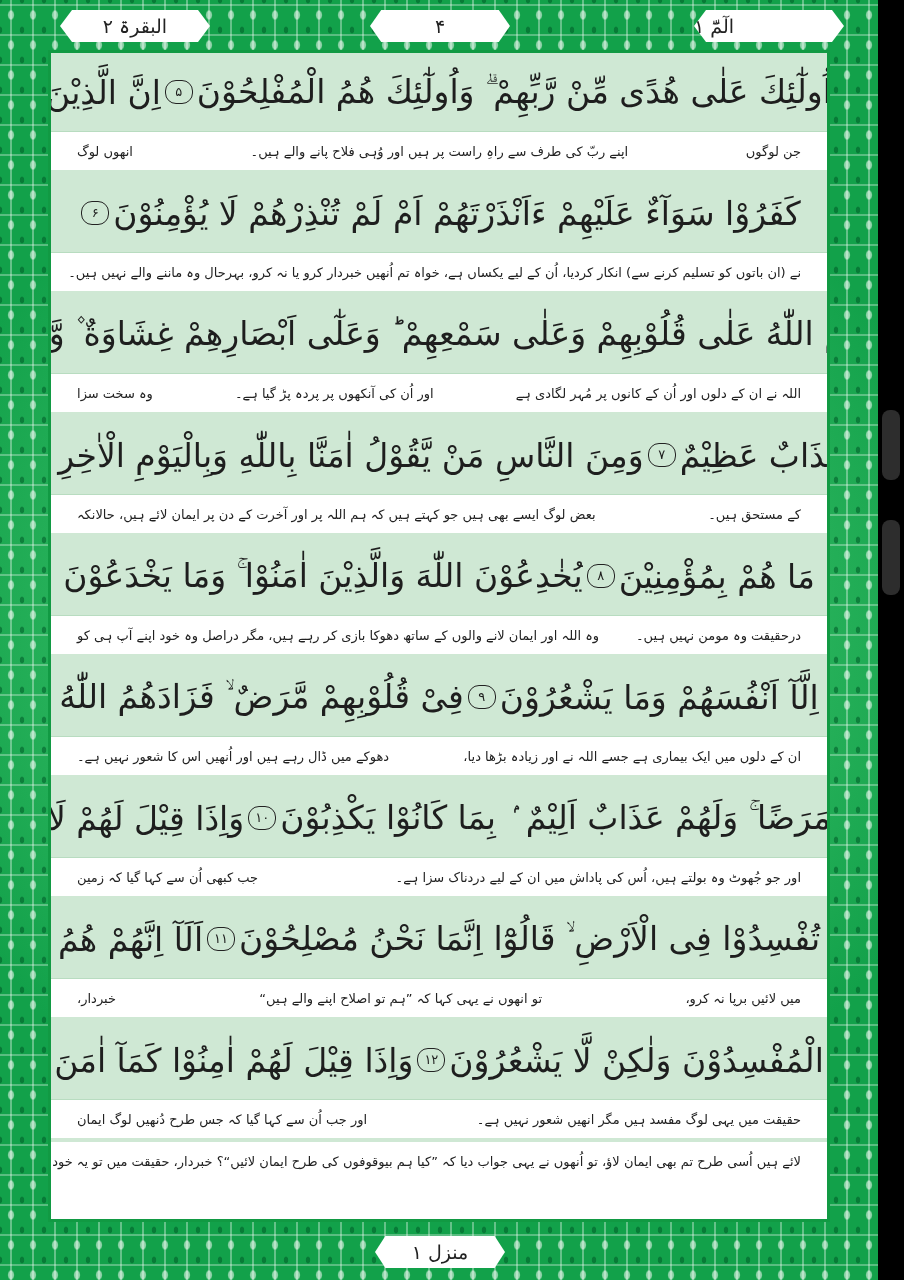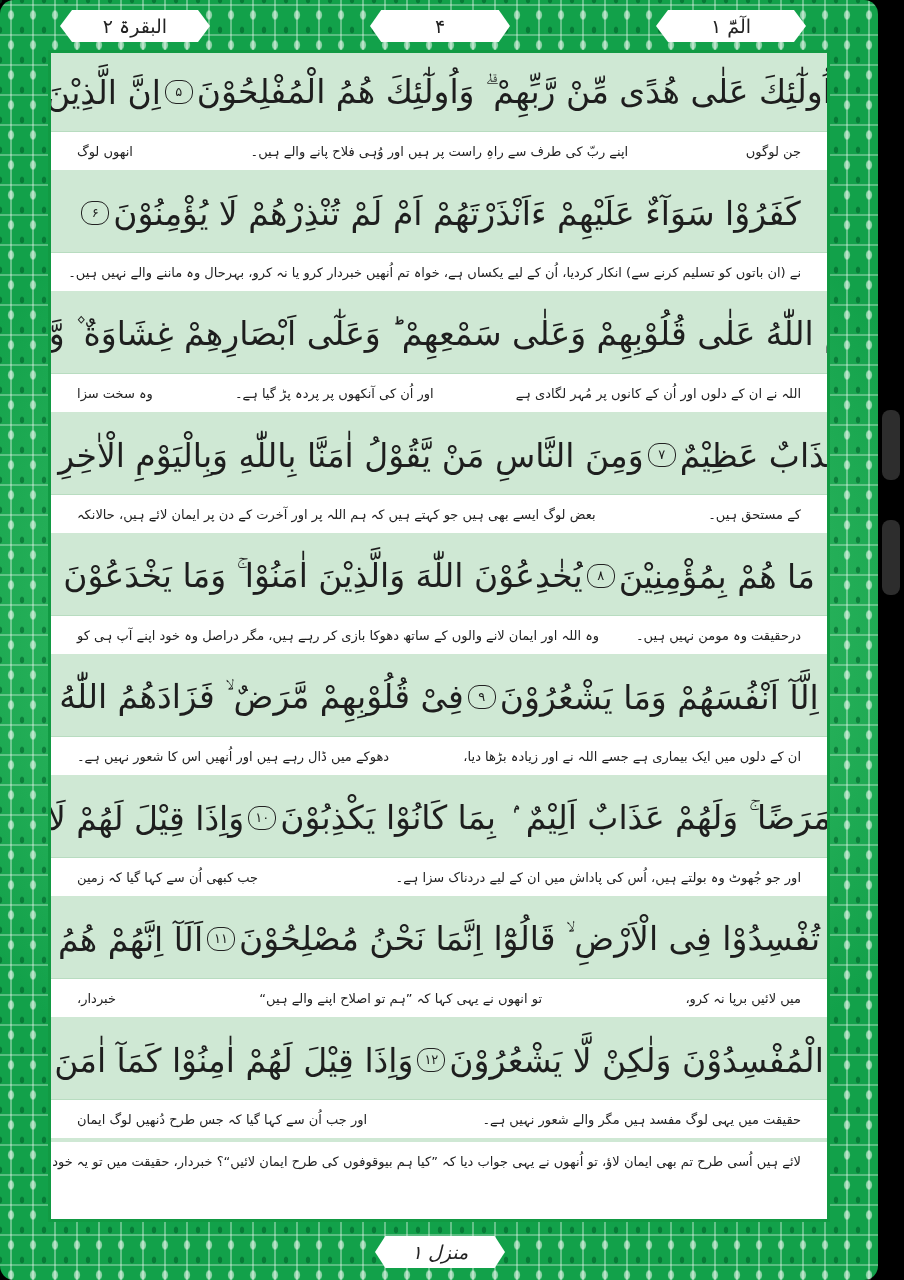--- a/index.html
+++ b/index.html
@@ -7,21 +7,21 @@
     width: 904px; height: 1280px; background: #000; position: relative; overflow: hidden;
     font-family: "DejaVu Sans", sans-serif;
   }
   .page {
     position: absolute; left: 0; top: 0; width: 878px; height: 1280px;
     background:
       repeating-linear-gradient(90deg, rgba(255,255,255,0.0) 0 10px, rgba(255,255,255,0.35) 10px 12px, rgba(255,255,255,0) 12px 22px),
       repeating-linear-gradient(0deg, rgba(255,255,255,0.0) 0 14px, rgba(255,255,255,0.30) 14px 16px, rgba(255,255,255,0) 16px 30px),
       radial-gradient(circle at 50% 50%, #2fb760 0 40%, #12a14a 70%);
     background-color: #17a34e;
-    border-radius: 14px;
+    border-radius: 0;
   }
   .page::before {
     content: ""; position: absolute; inset: 0;
     background:
       radial-gradient(ellipse 6px 9px at 50% 50%, rgba(255,255,255,0.55) 0 40%, transparent 60%) 0 0 / 22px 30px,
       radial-gradient(ellipse 4px 6px at 50% 50%, rgba(0,90,40,0.55) 0 45%, transparent 65%) 11px 15px / 22px 30px;
     pointer-events: none;
   }
   .header {
     position: absolute; top: 6px; left: 0; width: 878px; height: 40px;
@@ -63,21 +63,21 @@
 <body>
 
 <div class="page">
   <div class="header">
     <div class="cartouche" style="left:60px;width:150px;">
       <span>البقرۃ ۲</span>
     </div>
     <div class="cartouche" style="left:370px;width:140px;">
       <span>۴</span>
     </div>
-    <div class="cartouche" style="left:656px;width:150px;">
+    <div class="cartouche" style="left:694px;width:150px;justify-content:flex-end;">
       <span>الٓمّٓ ۱</span>
     </div>
   </div>
 
   <div class="frame">
 
     <div class="row-ar">
       <span>اُولٰٓئِكَ عَلٰى هُدًى مِّنْ رَّبِّهِمْ ۗ وَاُولٰٓئِكَ هُمُ الْمُفْلِحُوْنَ</span>
       <span class="ayah-num">۵</span>
       <span>اِنَّ الَّذِيْنَ</span>
@@ -155,30 +155,30 @@
       <span>تو انھوں نے یہی کہا کہ ”ہم تو اصلاح اپنے والے ہیں“</span>
       <span>خبردار،</span>
     </div>
 
     <div class="row-ar">
       <span>الْمُفْسِدُوْنَ وَلٰكِنْ لَّا يَشْعُرُوْنَ</span>
       <span class="ayah-num">۱۲</span>
       <span>وَاِذَا قِيْلَ لَهُمْ اٰمِنُوْا كَمَآ اٰمَنَ</span>
     </div>
     <div class="row-ur">
-      <span>حقیقت میں یہی لوگ مفسد ہیں مگر والے شعور نہیں ہے۔</span>
+      <span>حقیقت میں یہی لوگ مفسد ہیں مگر انھیں شعور نہیں ہے۔</span>
       <span>اور جب اُن سے کہا گیا کہ جس طرح دُنھیں لوگ ایمان</span>
     </div>
 
     <div class="row-ur" style="border-bottom:none;">
       <span>لائے ہیں اُسی طرح تم بھی ایمان لاؤ، تو اُنھوں نے یہی جواب دیا کہ ”کیا ہم بیوقوفوں کی طرح ایمان لائیں“؟ خبردار، حقیقت میں تو یہ خود</span>
     </div>
   </div>
 
   <div class="footer">
-    <div class="cartouche" style="left:375px;width:130px;font-style:italic;">
+    <div class="cartouche" style="left:375px;width:130px;">
       <span>منزل ۱</span>
     </div>
   </div>
 </div>
 
 <div class="side-marker" style="top:410px;height:70px;"></div>
 <div class="side-marker" style="top:520px;height:75px;"></div>
 
 </body></html>

